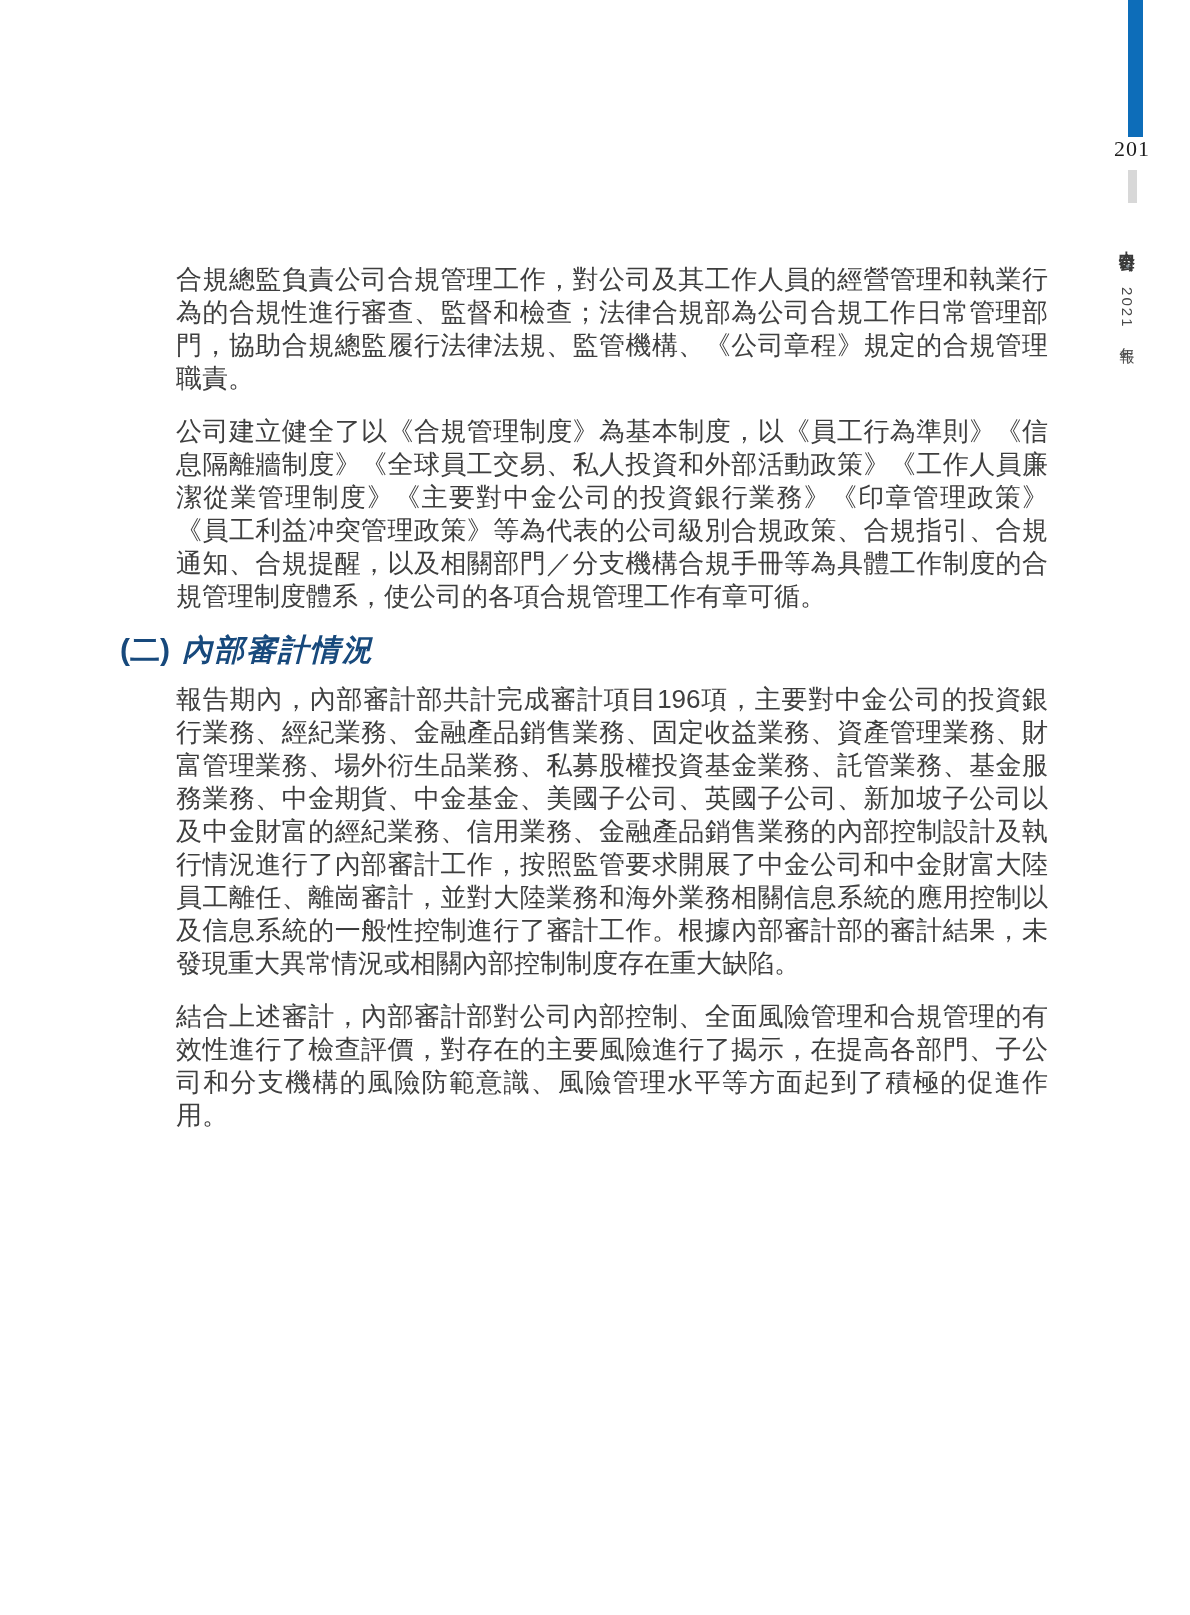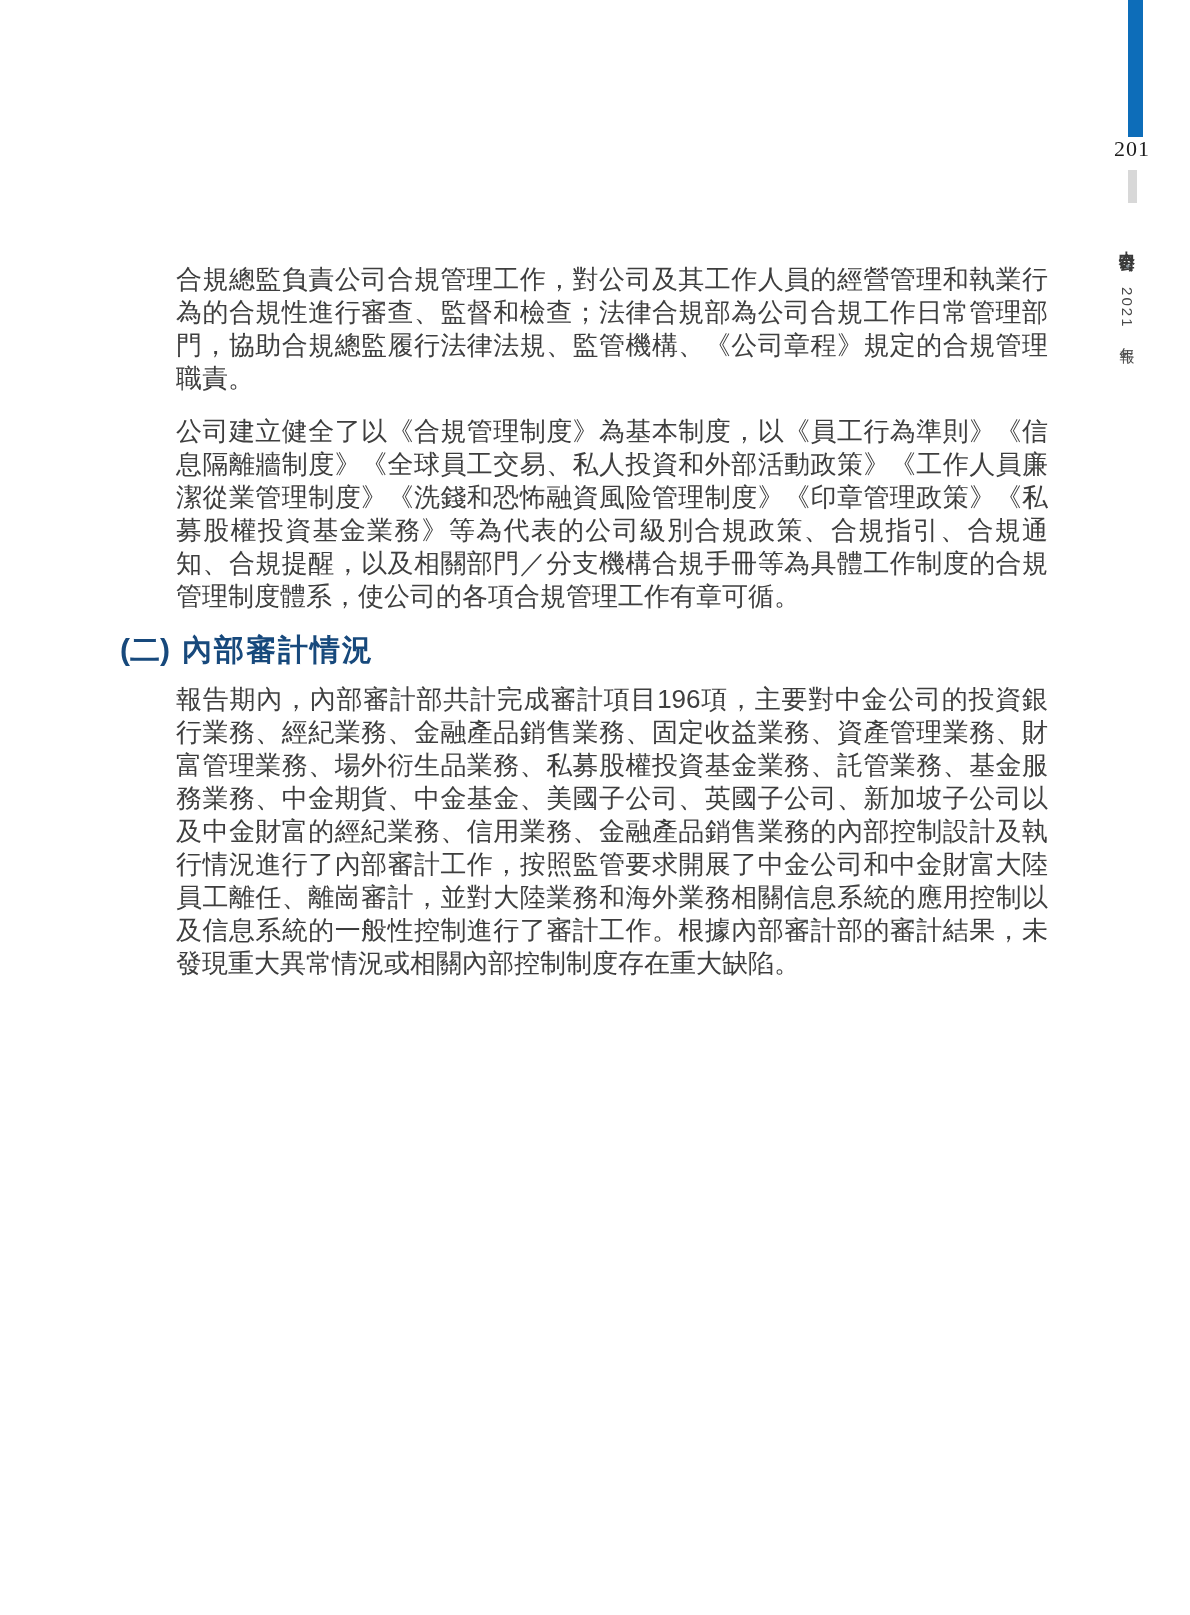--- a/index.html
+++ b/index.html
@@ -99,20 +99,21 @@
     font-size: 30px;
     line-height: 34px;
     color: var(--heading-blue);
   }
   .section-heading .idx {
     letter-spacing: 0;
     margin-right: 12px;
   }
   .section-heading .ttl {
     letter-spacing: 2px;
+    font-style: italic;
   }
 </style>
 </head>
 <body>
 
 <div class="page">
 
   <div class="accent-bar"></div>
 
   <div class="page-number">201</div>
@@ -122,27 +123,28 @@
   <div class="side-caption">
     <span class="side-company">中金公司</span>
     <span class="side-dot">•</span>
     <span class="side-year">2021 年報</span>
   </div>
 
   <div class="content">
 
     <p class="para">合規總監負責公司合規管理工作，對公司及其工作人員的經營管理和執業行為的合規性進行審查、監督和檢查；法律合規部為公司合規工作日常管理部門，協助合規總監履行法律法規、監管機構、《公司章程》規定的合規管理職責。</p>
 
-    <p class="para">公司建立健全了以《合規管理制度》為基本制度，以《員工行為準則》《信息隔離牆制度》《全球員工交易、私人投資和外部活動政策》《工作人員廉潔從業管理制度》《洗錢和恐怖融資風险管理制度》《印章管理政策》《私募股權投資基金業務》等為代表的公司級別合規政策、合規指引、合規通知、合規提醒，以及相關部門／分支機構合規手冊等為具體工作制度的合規管理制度體系，使公司的各項合規管理工作有章可循。</p>
+    <p class="para">公司建立健全了以《合規管理制度》為基本制度，以《員工行為準則》《信息隔離牆制度》《全球員工交易、私人投資和外部活動政策》《工作人員廉潔從業管理制度》《主要對中金公司的投資銀行業務》《印章管理政策》《員工利益冲突管理政策》等為代表的公司級別合規政策、合規指引、合規通知、合規提醒，以及相關部門／分支機構合規手冊等為具體工作制度的合規管理制度體系，使公司的各項合規管理工作有章可循。</p>
 
 
     <h2 class="section-heading">
       <span class="idx">(二)</span>
       <span class="ttl">內部審計情況</span>
     </h2>
 
 
     <p class="para">報告期內，內部審計部共計完成審計項目196項，主要對中金公司的投資銀行業務、經紀業務、金融產品銷售業務、固定收益業務、資產管理業務、財富管理業務、場外衍生品業務、私募股權投資基金業務、託管業務、基金服務業務、中金期貨、中金基金、美國子公司、英國子公司、新加坡子公司以及中金財富的經紀業務、信用業務、金融產品銷售業務的內部控制設計及執行情況進行了內部審計工作，按照監管要求開展了中金公司和中金財富大陸員工離任、離崗審計，並對大陸業務和海外業務相關信息系統的應用控制以及信息系統的一般性控制進行了審計工作。根據內部審計部的審計結果，未發現重大異常情況或相關內部控制制度存在重大缺陷。</p>
 
+    <p class="para">結合上述審計，內部審計部對公司內部控制、全面風險管理和合規管理的有效性進行了檢查評價，對存在的主要風險進行了揭示，在提高各部門、子公司和分支機構的風險防範意識、風險管理水平等方面起到了積極的促進作用。</p>
 
   </div>
 
 </div>
 
 </body></html>

